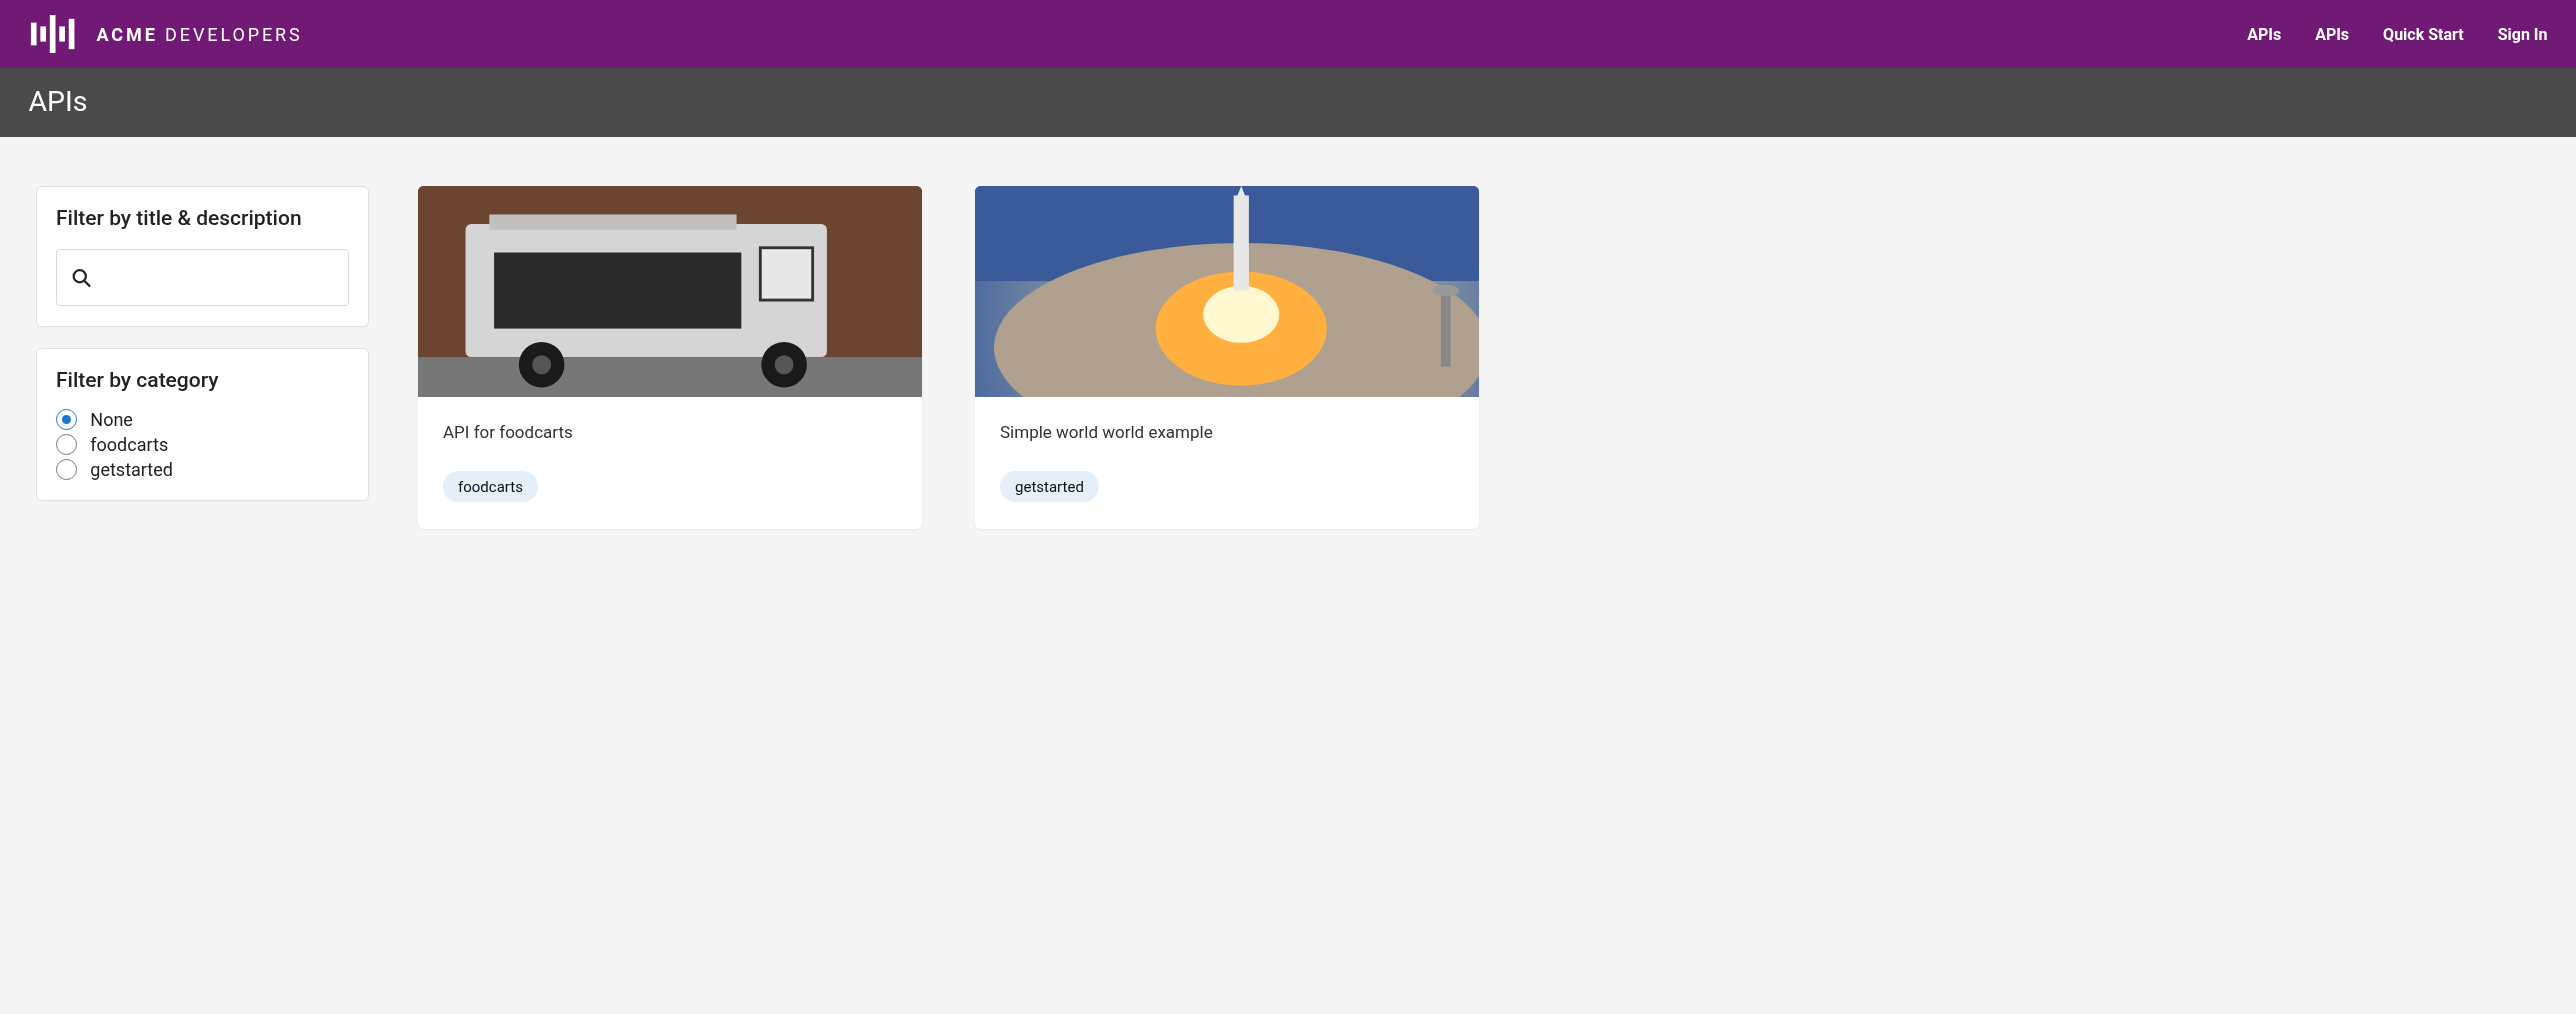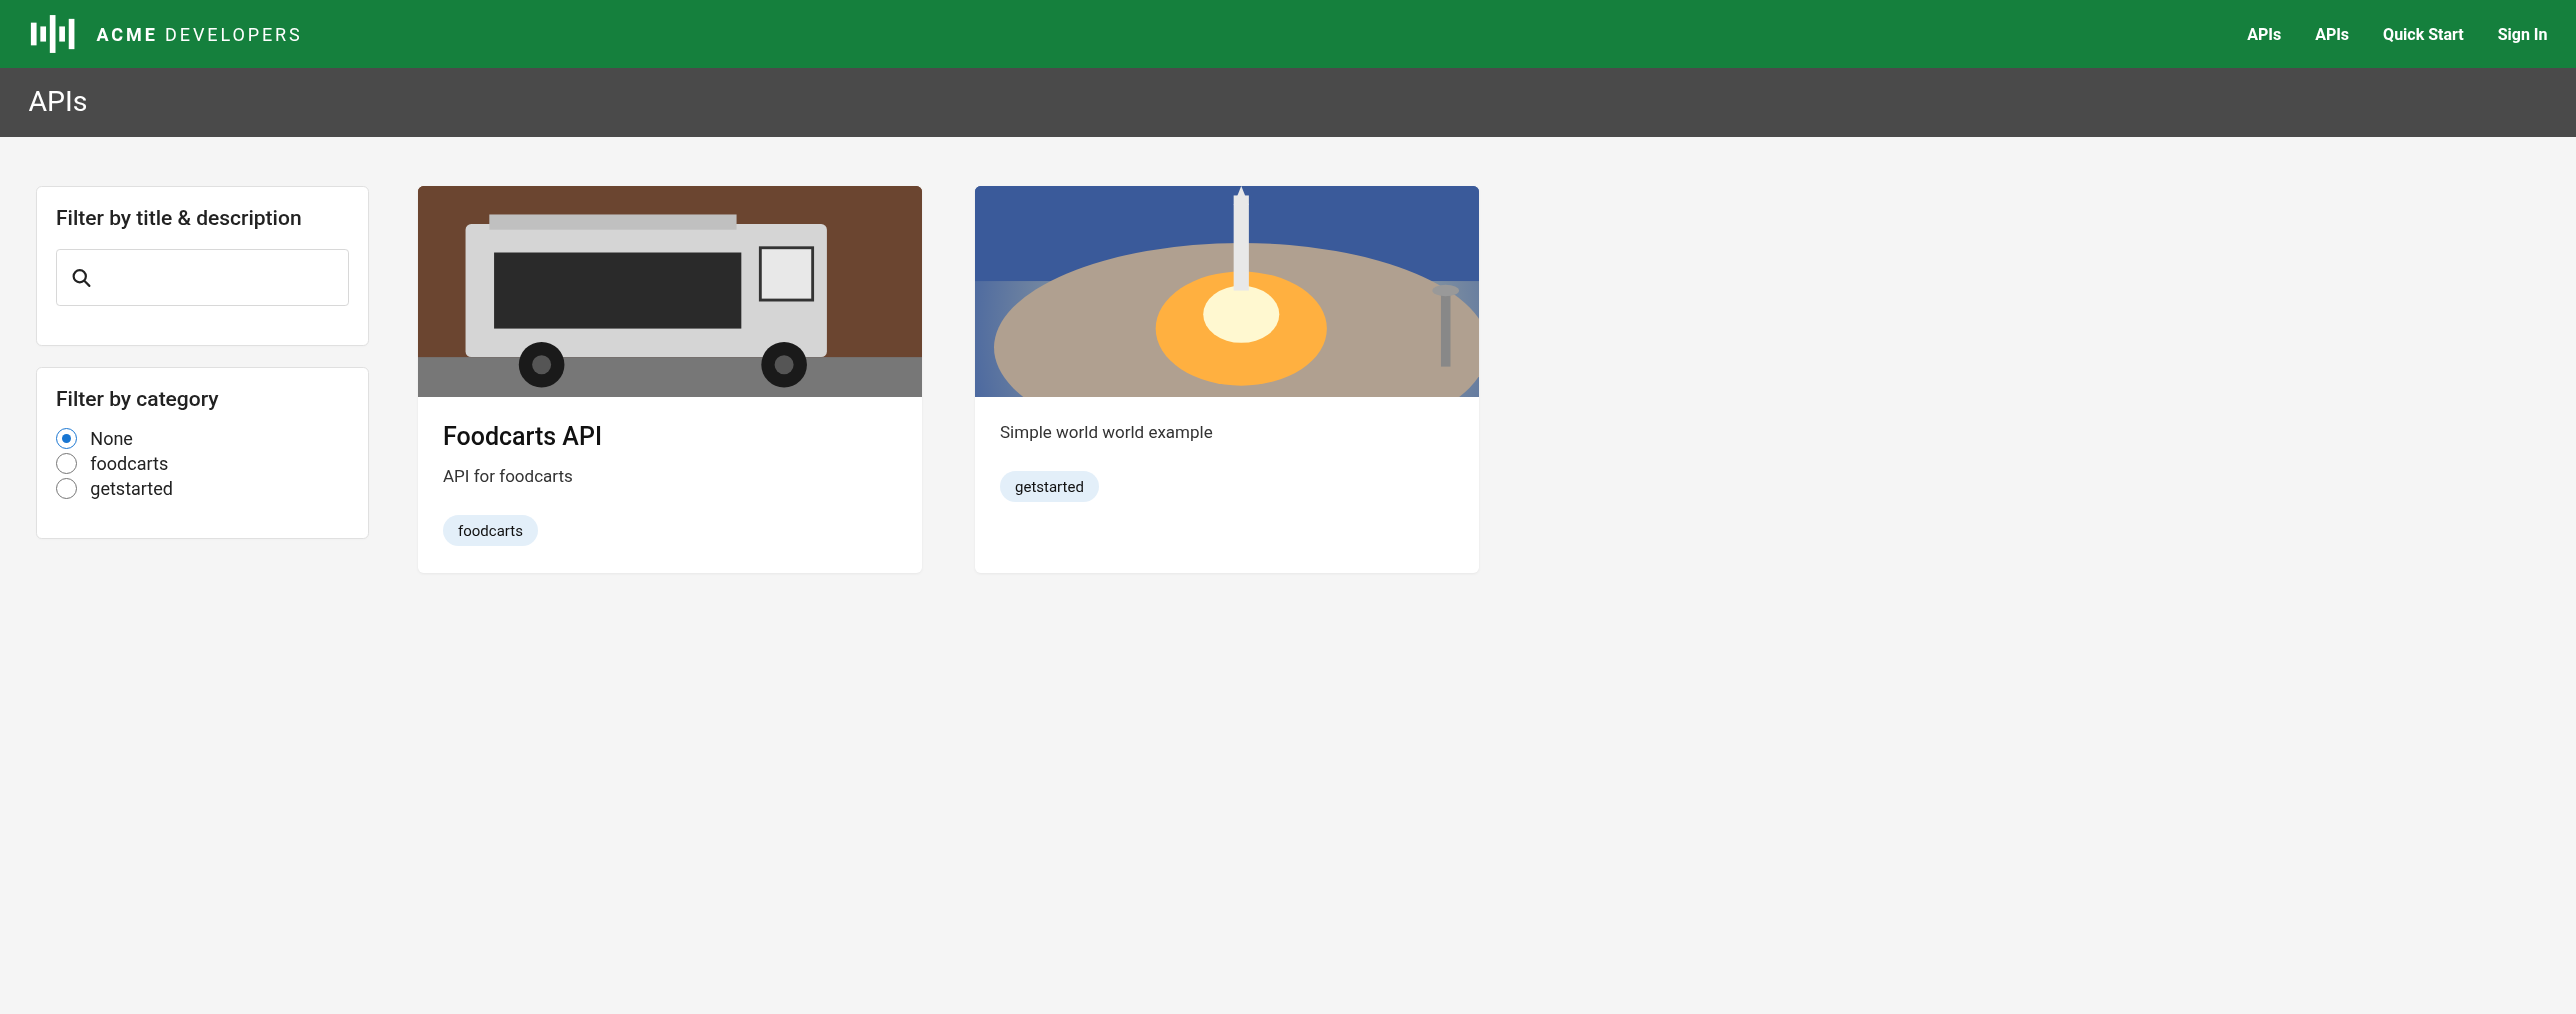--- a/index.html
+++ b/index.html
@@ -2,21 +2,21 @@
 <html style="font-size:15px"><head>
   <meta charset="utf-8">
   <style>
     * { box-sizing: border-box; margin: 0; padding: 0; }
     body {
       font-family: -apple-system, BlinkMacSystemFont, "Segoe UI", Roboto, Helvetica, Arial, sans-serif;
       background: #f5f5f5;
       color: #222;
     }
     .header {
-      background: #15803d;
+      background: #701a75;
       height: 68px;
       display: flex;
       align-items: center;
       justify-content: space-between;
       padding: 0 28.5px;
     }
     .brand {
       display: flex;
       align-items: center;
       gap: 15px;
@@ -61,21 +61,21 @@
       width: 333px;
       flex-shrink: 0;
       display: flex;
       flex-direction: column;
       gap: 21px;
     }
     .panel {
       background: #fff;
       border-radius: 5.7px;
       border: 1px solid #e0e0e0;
-      padding: 19px 19px 39px;
+      padding: 19px 19px 20px;
       box-shadow: 0 1px 1.9px rgba(0,0,0,0.02);
     }
     .panel-title {
       font-size: 21px;
       font-weight: 500;
       margin-bottom: 19px;
       color: #222;
     }
     .panel-title.small { margin-bottom: 17px; }
     .search-box {
@@ -256,21 +256,20 @@
           <rect x="80" y="70" width="260" height="80" fill="#2a2a2a"></rect>
           <rect x="360" y="65" width="55" height="55" fill="#e8e8e8" stroke="#333" stroke-width="3"></rect>
           <rect x="75" y="30" width="260" height="16" fill="#c0c0c0"></rect>
           <circle cx="130" cy="188" r="24" fill="#1a1a1a"></circle>
             <circle cx="130" cy="188" r="10" fill="#555"></circle>
           <circle cx="385" cy="188" r="24" fill="#1a1a1a"></circle>
             <circle cx="385" cy="188" r="10" fill="#555"></circle>
         </svg>
       </div>
       <div class="card-body">
-        <h3 class="card-title">Foodcarts API</h3>
         <p class="card-desc">API for foodcarts</p>
         <span class="tag">foodcarts</span>
       </div>
     </article>
 
     <article class="card">
       <div class="card-img rocket" aria-label="rocket launch">
         <svg width="100%" height="100%" viewBox="0 0 530 222" preserveAspectRatio="xMidYMid slice">
           <rect x="0" y="0" width="530" height="100" fill="#3a5a9a"></rect>
           <ellipse cx="280" cy="170" rx="260" ry="110" fill="#b0a090"></ellipse>

